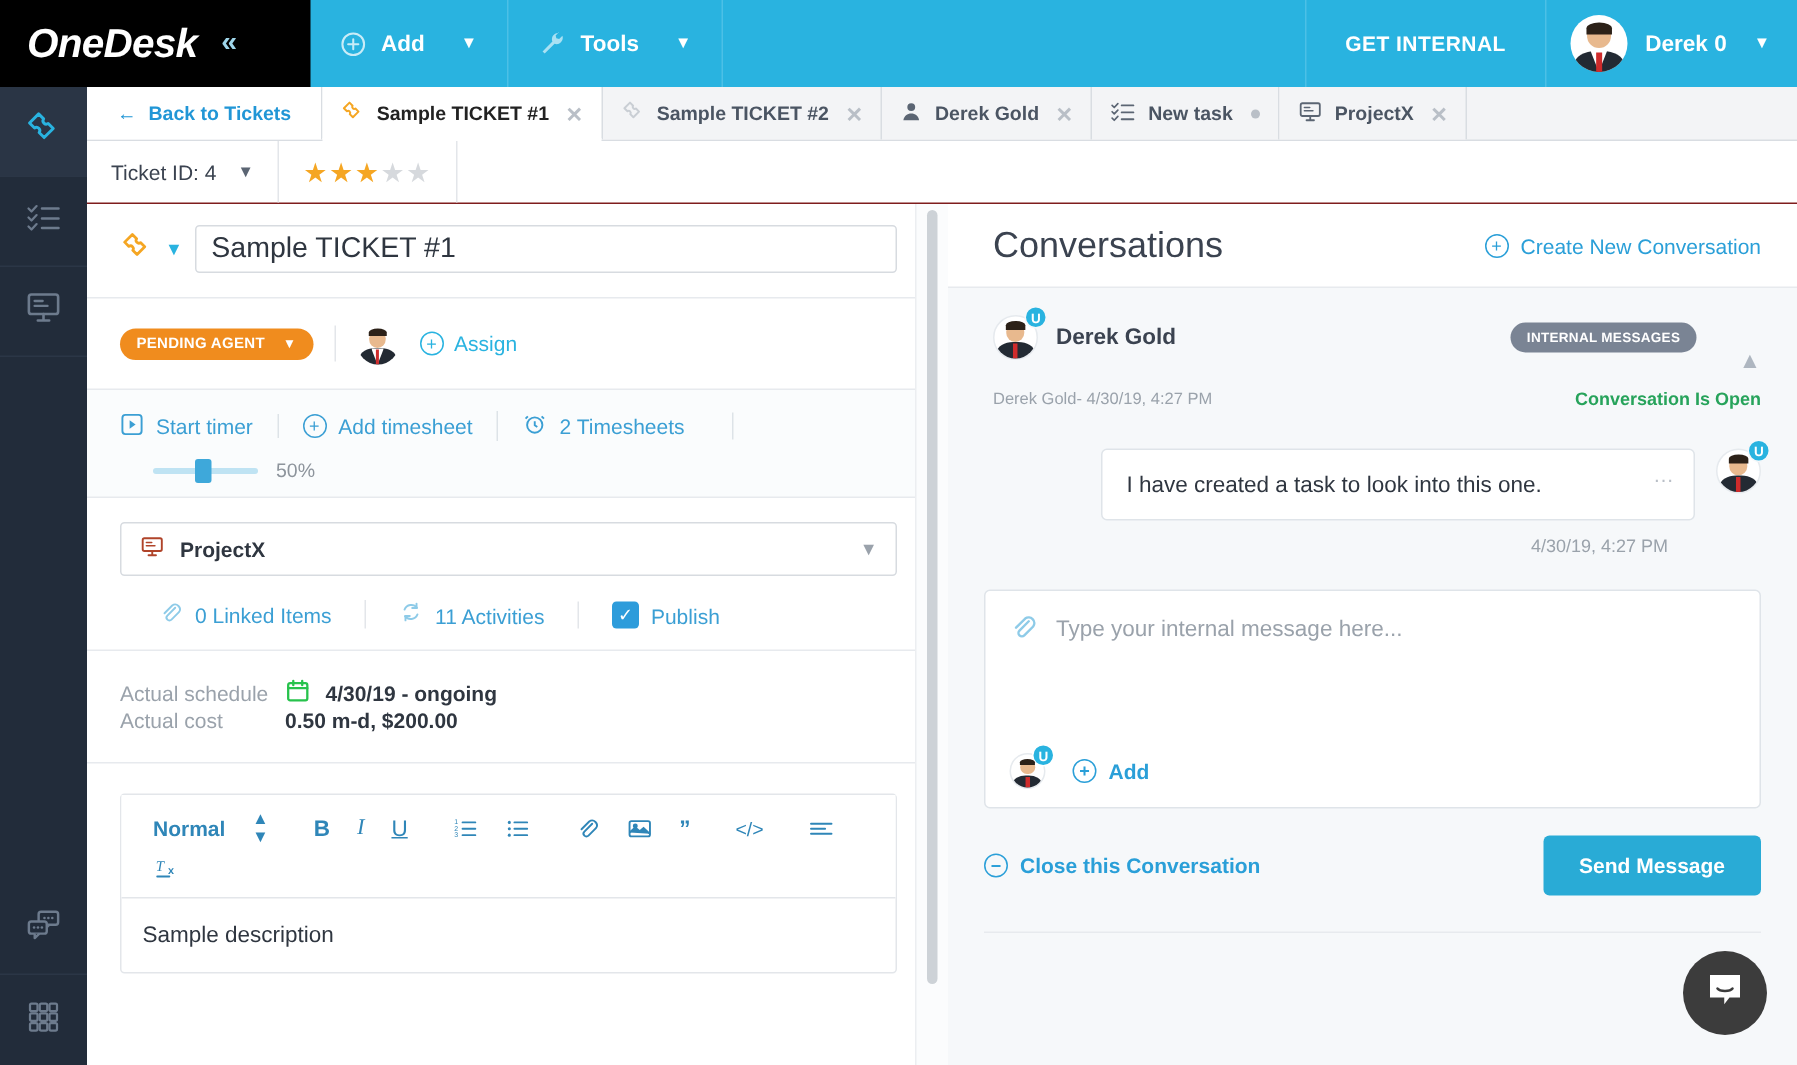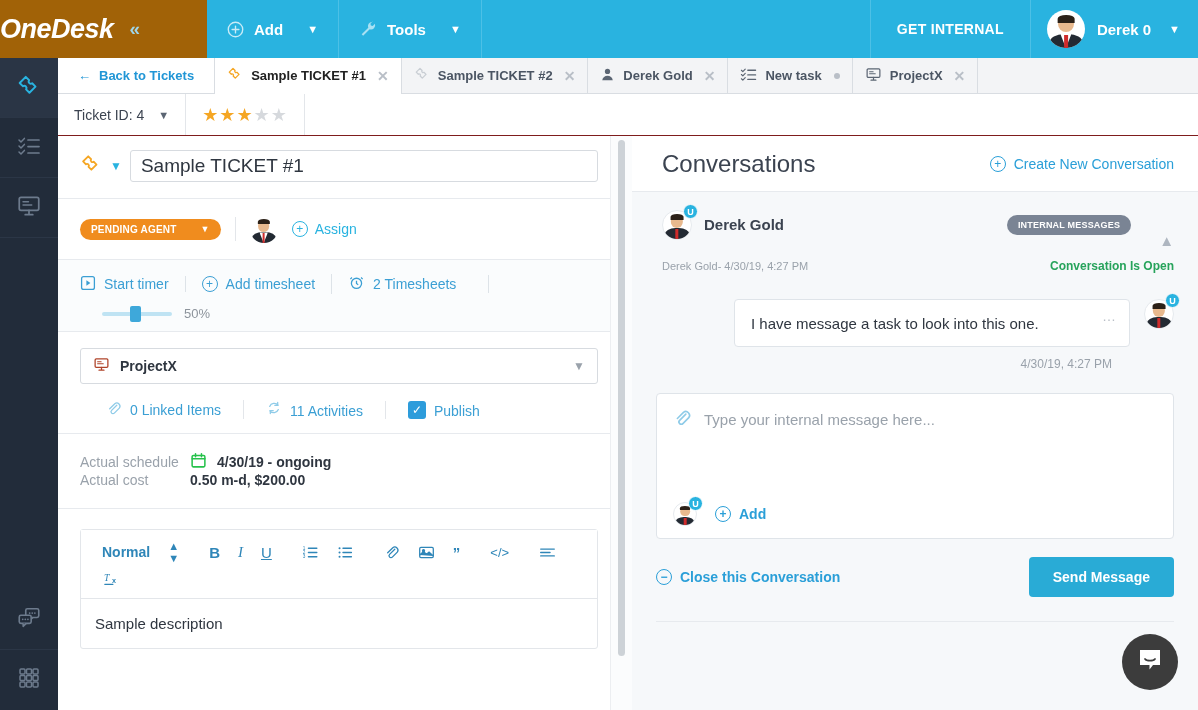--- a/index.html
+++ b/index.html
@@ -10,22 +10,22 @@
     background: #ffffff;
   }
   .app { position: relative; width: 1198px; height: 710px; }
 
   
   .topbar {
     position: absolute; left: 0; top: 0; width: 1198px; height: 58px;
     background: #29b3e0; display: flex; align-items: stretch;
   }
   .brand-block {
-    width: 207px; background: #a16207; display: flex; align-items: center;
-    gap: 16px;
+    width: 207px; background: #000000; display: flex; align-items: center;
+    padding-left: 18px; gap: 16px;
   }
   .brand-logo {
     color: #fff; font-size: 27px; font-weight: bold; font-style: italic;
     letter-spacing: -.5px;
   }
   .collapse-chev { color: #9fd6ea; font-size: 19px; font-weight: bold; }
   .tb-item {
     display: flex; align-items: center; gap: 10px; padding: 0 20px;
     color: #fff; font-size: 15px; font-weight: bold;
     border-right: 1px solid #4cc0e6;
@@ -132,21 +132,21 @@
   .title-input {
     flex: 1; height: 32px; border: 1px solid #d7dbe0; border-radius: 3px;
     padding: 0 10px; font-size: 19px; color: #2f3640; font-family: "Liberation Sans", sans-serif;
     background: #fff;
   }
   .mini-caret { color: #29b3e0; font-size: 12px; }
 
   .status-row { display: flex; align-items: center; gap: 14px; padding: 16px 22px; border-bottom: 1px solid #e7eaee; }
   .pill {
     background: #f08c1e; color: #fff; font-size: 10px; font-weight: bold;
-    padding: 5px 11px; border-radius: 11px; display: flex; align-items: flex-start; gap: 24px;
+    padding: 5px 11px; border-radius: 11px; display: flex; align-items: flex-start; gap: 12px;
     letter-spacing: .2px;
   }
   .vsep { width: 1px; height: 24px; background: #e3e6ea; }
   .assign-link { color: #29b3e0; font-size: 14px; display: flex; align-items: center; gap: 7px; }
 
   .timer-row { padding: 14px 22px 10px 22px; border-bottom: 1px solid #e7eaee; background: #fafcfd; }
   .timer-line { display: flex; align-items: center; font-size: 14px; color: #3b9fd4; }
   .timer-item { display: flex; align-items: center; gap: 8px; padding-right: 16px; }
   .timer-item + .timer-item { padding-left: 16px; border-left: 1px solid #dde3e8; }
   .timer-tail { width: 1px; height: 18px; background: #dde3e8; margin-left: 16px; }
@@ -653,21 +653,21 @@
         <div class="tagpill">INTERNAL MESSAGES</div>
         <div class="collapse-up">▲</div>
       </div>
       <div class="meta-line">
         <div class="meta-left">Derek Gold- 4/30/19, 4:27 PM</div>
         <div class="meta-right">Conversation Is Open</div>
       </div>
 
       <div class="bubble-row">
         <div class="bubble">
-          <span>I have message a task to look into this one.</span>
+          <span>I have created a task to look into this one.</span>
           <span class="dots">…</span>
         </div>
         <div class="av-wrap">
           <div class="av-sm">
               <div class="hair"></div>
               <div class="tie"></div>
             </div>
           <div class="ubadge">U</div>
         </div>
       </div>

